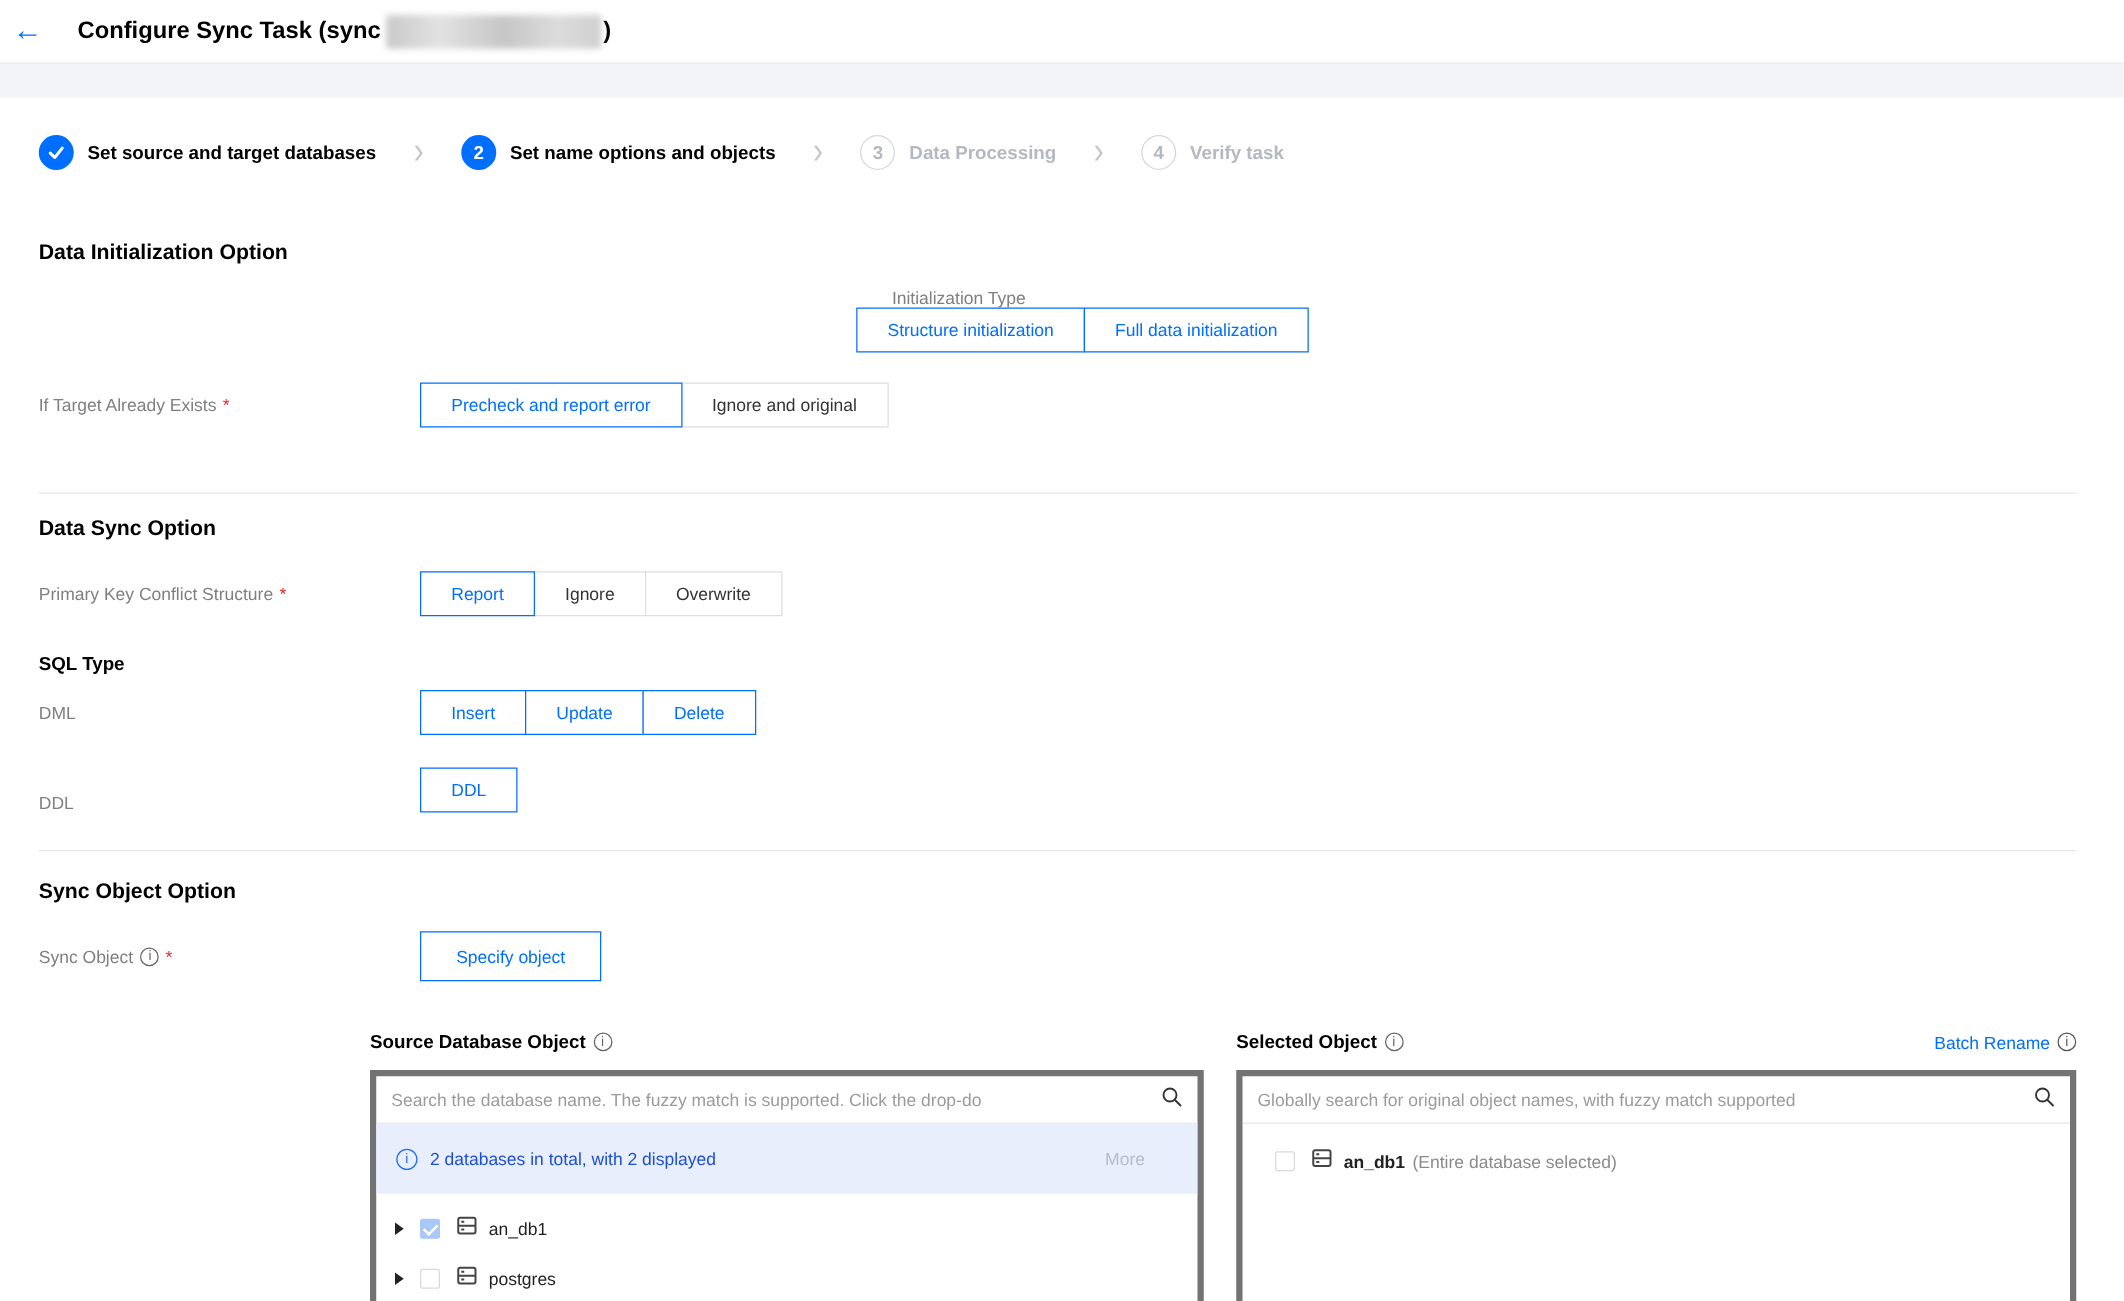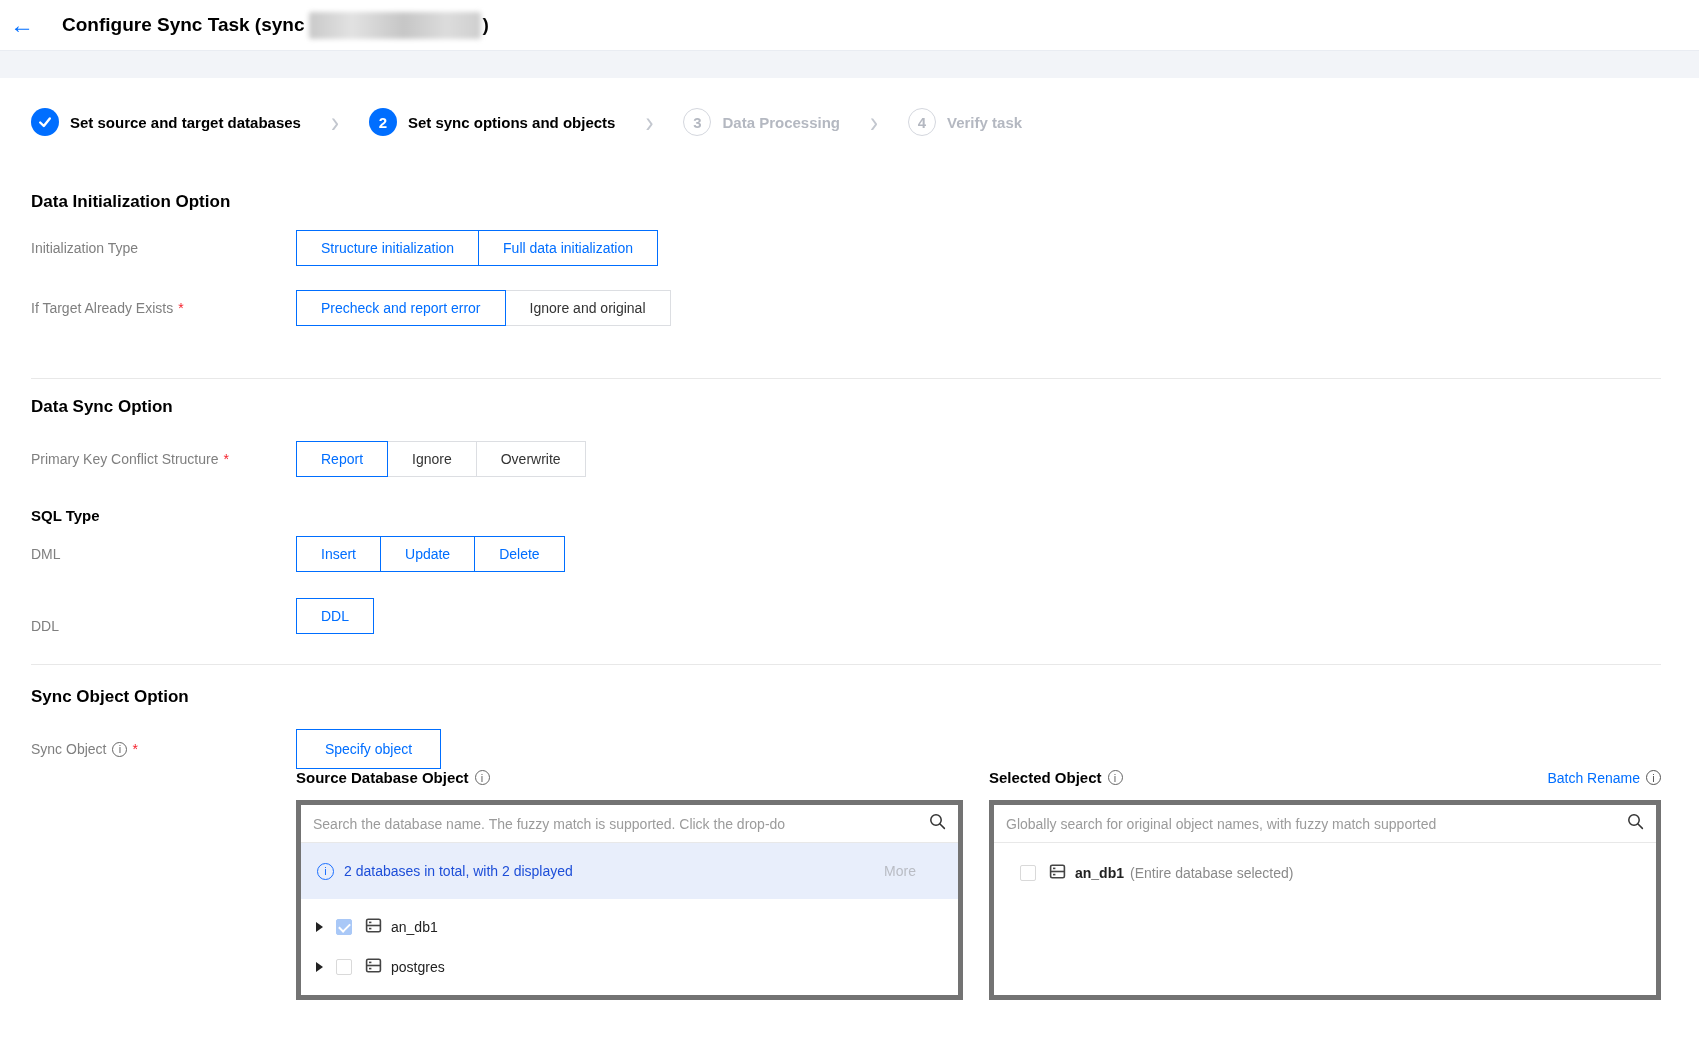--- a/index.html
+++ b/index.html
@@ -35,33 +35,33 @@
   .divider { border:none; border-top:1px solid #e8e8e8; margin-right:0; }
 
   .form-row { display:flex; align-items:center; }
   .form-label { width:265px; font-size:14px; color:#7f7f7f; display:flex; align-items:center;
     flex-shrink:0; }
   .req { color:#f5222d; margin-left:5px; font-size:14px; }
 
   .btn-group { display:inline-flex; }
   .opt { height:36px; display:inline-flex; align-items:center; justify-content:center;
     padding:0 24px; background:#fff; border:1px solid #dcdee2; font-size:14px; color:#333;
-    cursor:pointer; white-space:nowrap; }
+    cursor:pointer; white-space:nowrap;margin-left:40px; }
   .opt + .opt { margin-left:-1px; }
   .opt.sel { border-color:#006eff; color:#006eff; position:relative; z-index:1; }
 
   
   .circle-i { width:15px; height:15px; border-radius:50%; border:1px solid #666; color:#666;
     display:inline-flex; align-items:center; justify-content:center; font-size:11px;
     font-weight:400; margin-left:6px; flex-shrink:0; }
   .circle-i.blue { border-color:#1a6eff; color:#1a6eff; margin-left:0; width:17px; height:17px; }
 
   
   .panels-area { margin-left:265px; }
-  .panels-titles { display:flex; gap:26px; }
+  .panels-titles { display:flex; gap:26px; margin-top:40px; }
   .pt-left { width:668px; display:flex; align-items:center; }
   .pt-right { width:673px; display:flex; align-items:center; }
   .panel-title { font-size:15px; font-weight:700; display:flex; align-items:center; }
   .batch-rename { margin-left:auto; display:flex; align-items:center; color:#006eff;
     font-size:14px; cursor:pointer; }
   .batch-rename .circle-i { border-color:#555; color:#555; }
 
   .panels { display:flex; gap:26px; margin-top:14px; }
   .panel { border:5px solid #737373; background:#fff; height:200px; overflow:hidden; }
   .panel.source { width:668px; }
@@ -91,21 +91,21 @@
   .tree-name { font-size:14px; margin-left:9px; color:#222; }
 
   .sel-list { padding-top:10px; }
   .sel-row { height:40px; display:flex; align-items:center; padding-left:26px; }
   .sel-row .checkbox { margin-left:0; }
   .sel-name { font-size:14px; font-weight:700; margin-left:9px; color:#222; }
   .sel-note { font-size:14px; color:#8a8a8a; margin-left:6px; }
 
   
   .mt-h1 { margin-top:52px; }
-  .mt-row1 { margin-top:18px; }
+  .mt-row1 { margin-top:18px;flex-direction:column; }
   .mt-row2 { margin-top:24px; }
   .mt-div1 { margin-top:52px; }
   .mt-h2 { margin-top:18px; }
   .mt-row3 { margin-top:24px; }
   .mt-sql { margin-top:30px; }
   .mt-dml { margin-top:12px; }
   .mt-ddl { margin-top:26px;align-items:flex-end; }
   .mt-div2 { margin-top:30px; }
   .mt-h4 { margin-top:22px; }
   .mt-spec { margin-top:22px; }
@@ -130,21 +130,21 @@
       <span class="step-circle">
         <svg width="16" height="16" viewBox="0 0 16 16">
             <polyline points="3.2,8.5 6.8,12 12.8,4.5" fill="none" stroke="#fff" stroke-width="2.4" stroke-linecap="round" stroke-linejoin="round"></polyline>
           </svg>
       </span>
       <span class="step-label">Set source and target databases</span>
     </div>
     <span class="step-sep">›</span>
     <div class="step active">
       <span class="step-circle">2</span>
-      <span class="step-label">Set sync options and objects</span>
+      <span class="step-label">Set name options and objects</span>
     </div>
     <span class="step-sep">›</span>
     <div class="step pending">
       <span class="step-circle">3</span>
       <span class="step-label">Data Processing</span>
     </div>
     <span class="step-sep">›</span>
     <div class="step pending">
       <span class="step-circle">4</span>
       <span class="step-label">Verify task</span>

